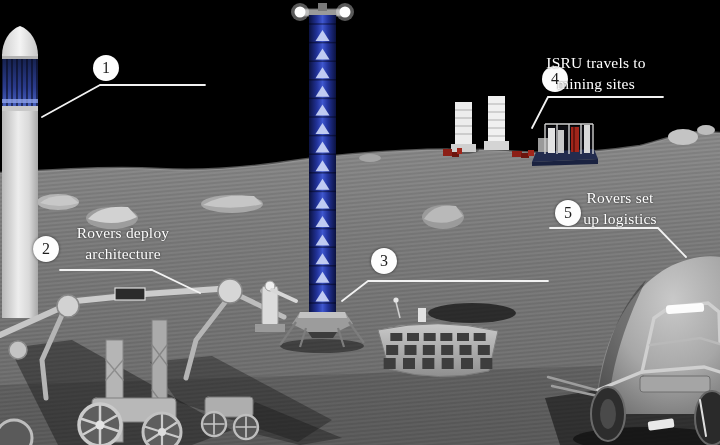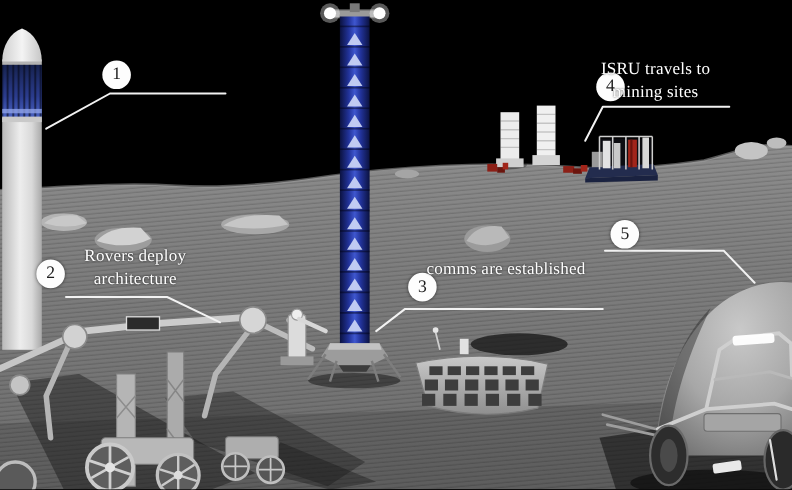--- a/index.html
+++ b/index.html
@@ -307,28 +307,31 @@
   </div>
   <div class="callout" style="left:62px;top:222px;width:122px;">
     <div>Rovers deploy</div>
     <div>architecture</div>
   </div>
 
   <div class="num-circle" style="left:371px;top:248px;">
     <span>3</span>
   </div>
   <div class="callout" style="left:380px;top:234px;width:160px;">
-    <div>comms are established</div>
   </div>
 
   <div class="num-circle" style="left:542px;top:66px;">
     <span>4</span>
   </div>
   <div class="callout" style="left:540px;top:52px;width:112px;">
     <div>ISRU travels to</div>
     <div>mining sites</div>
   </div>
 
   <div class="num-circle" style="left:555px;top:200px;">
     <span>5</span>
   </div>
+  <div class="callout" style="left:573px;top:187px;width:94px;">
+    <div>Rovers set</div>
+    <div>up logistics</div>
+  </div>
 
 </div>
 
 </body></html>

